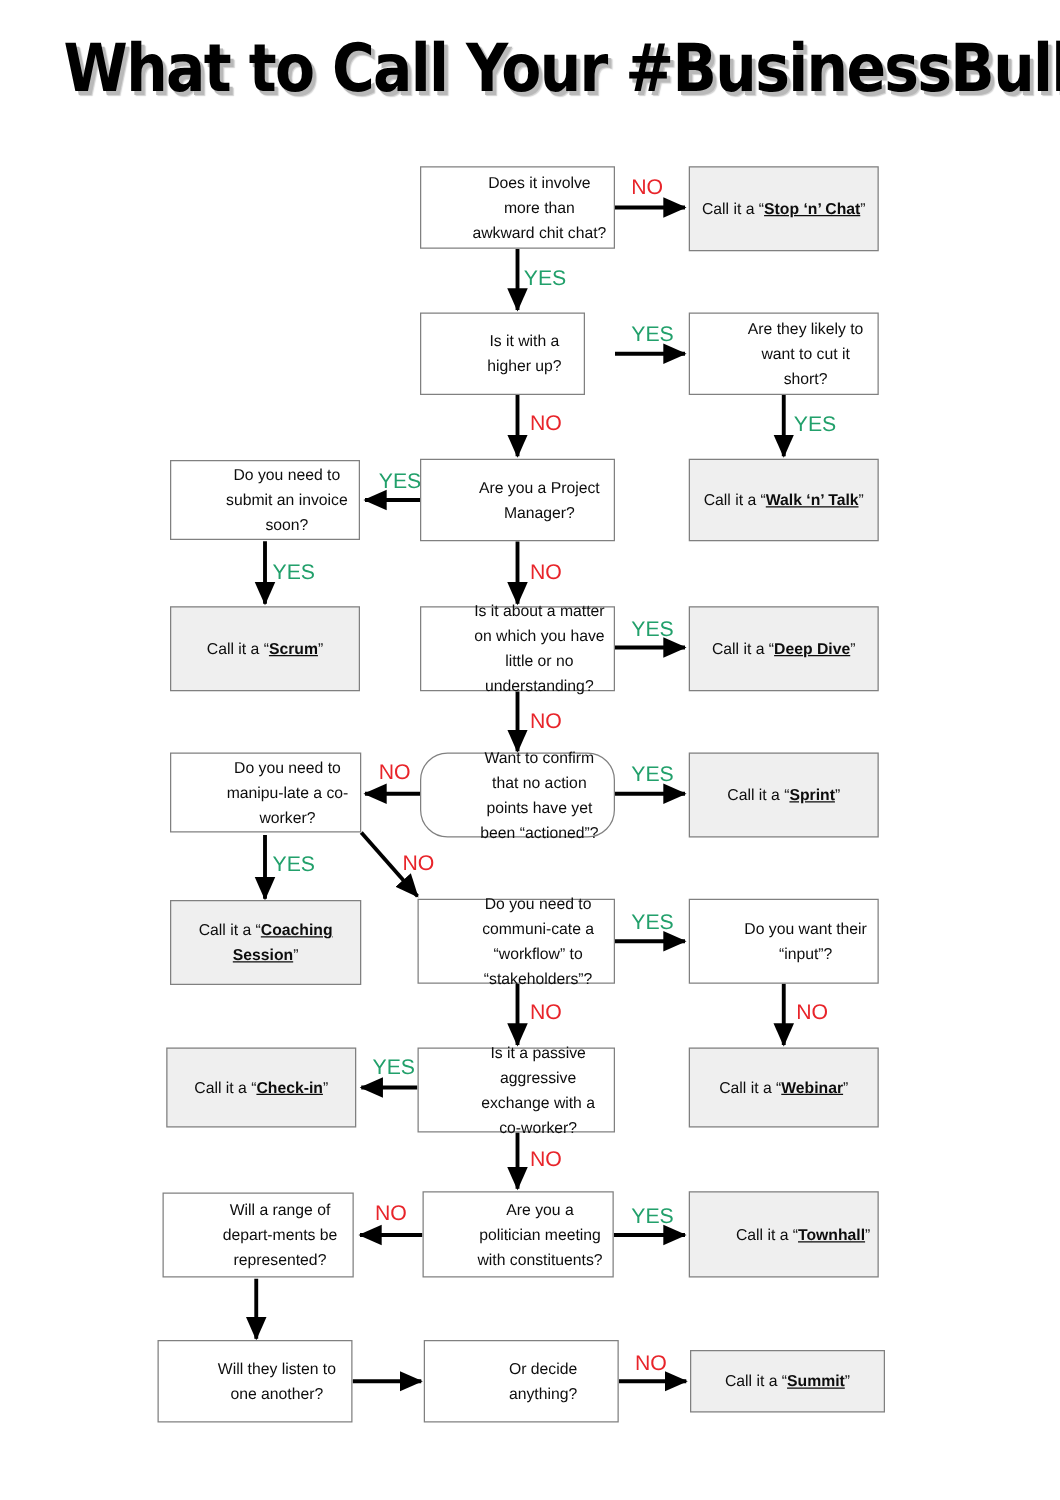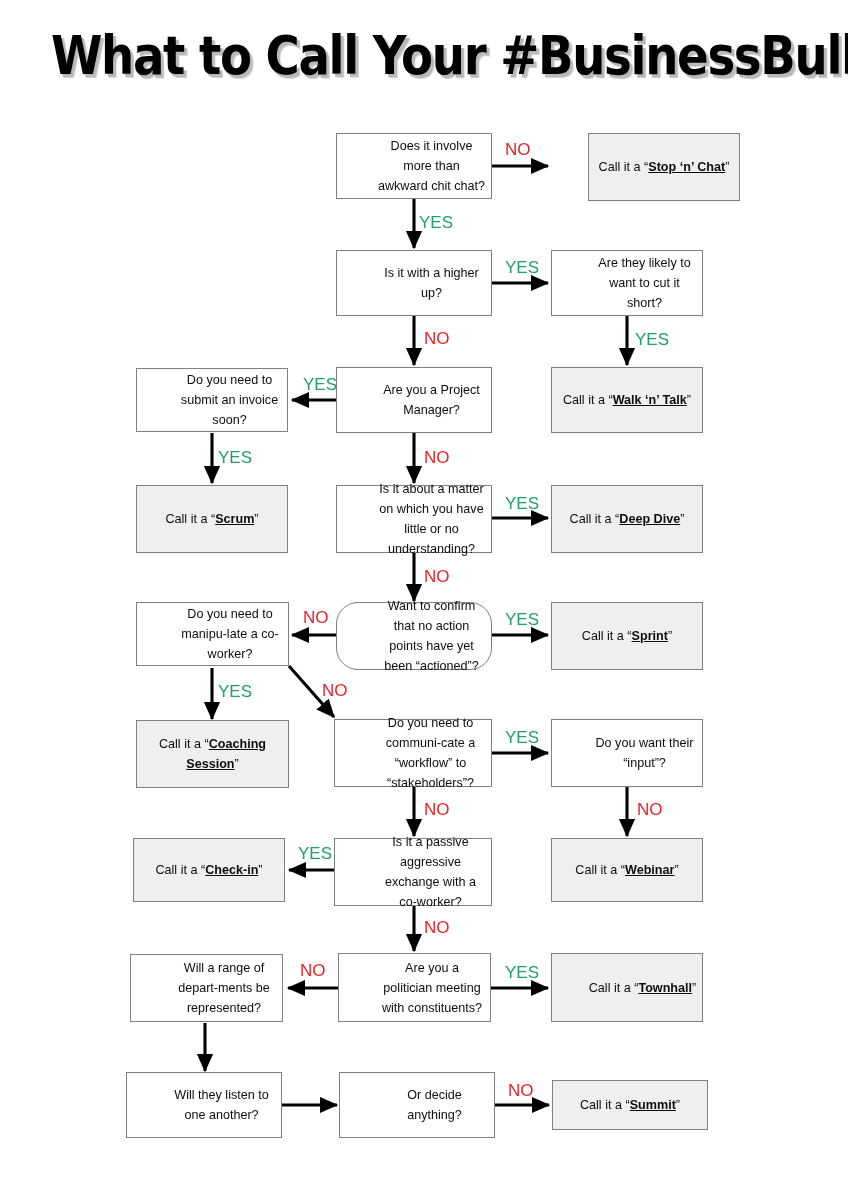--- a/index.html
+++ b/index.html
@@ -175,25 +175,25 @@
   <div class="edge-label no" style="left:424px; top:921px;">NO</div>
   <div class="edge-label no" style="left:300px; top:964px;">NO</div>
   <div class="edge-label yes" style="left:505px; top:966px;">YES</div>
   <div class="edge-label yes" style="left:212px; top:1039px;"></div>
   <div class="edge-label no" style="left:295px; top:1084px;"></div>
   <div class="edge-label no" style="left:508px; top:1084px;">NO</div>
 
   <div class="node question" style="left:336px; top:133px; width:156px; height:66px;">
     <span class="txt">Does it involve more than awkward chit chat?</span>
   </div>
-  <div class="node answer" style="left:551px; top:133px; width:152px; height:68px;margin-left:37px;">
+  <div class="node answer" style="left:551px; top:133px; width:152px; height:68px;">
     <span class="txt"><span>Call it a “</span><span class="label-term">Stop ‘n’ Chat</span><span>”</span></span>
   </div>
 
-  <div class="node question" style="left:336px; top:250px; width:156px; height:66px;">
+  <div class="node question" style="left:336px; top:250px; width:132px; height:66px;">
     <span class="txt">Is it with a higher up?</span>
   </div>
   <div class="node question" style="left:551px; top:250px; width:152px; height:66px;">
     <span class="txt">Are they likely to want to cut it short?</span>
   </div>
 
   <div class="node question" style="left:136px; top:368px; width:152px; height:64px;">
     <span class="txt">Do you need to submit an invoice soon?</span>
   </div>
   <div class="node question" style="left:336px; top:367px; width:156px; height:66px;">

